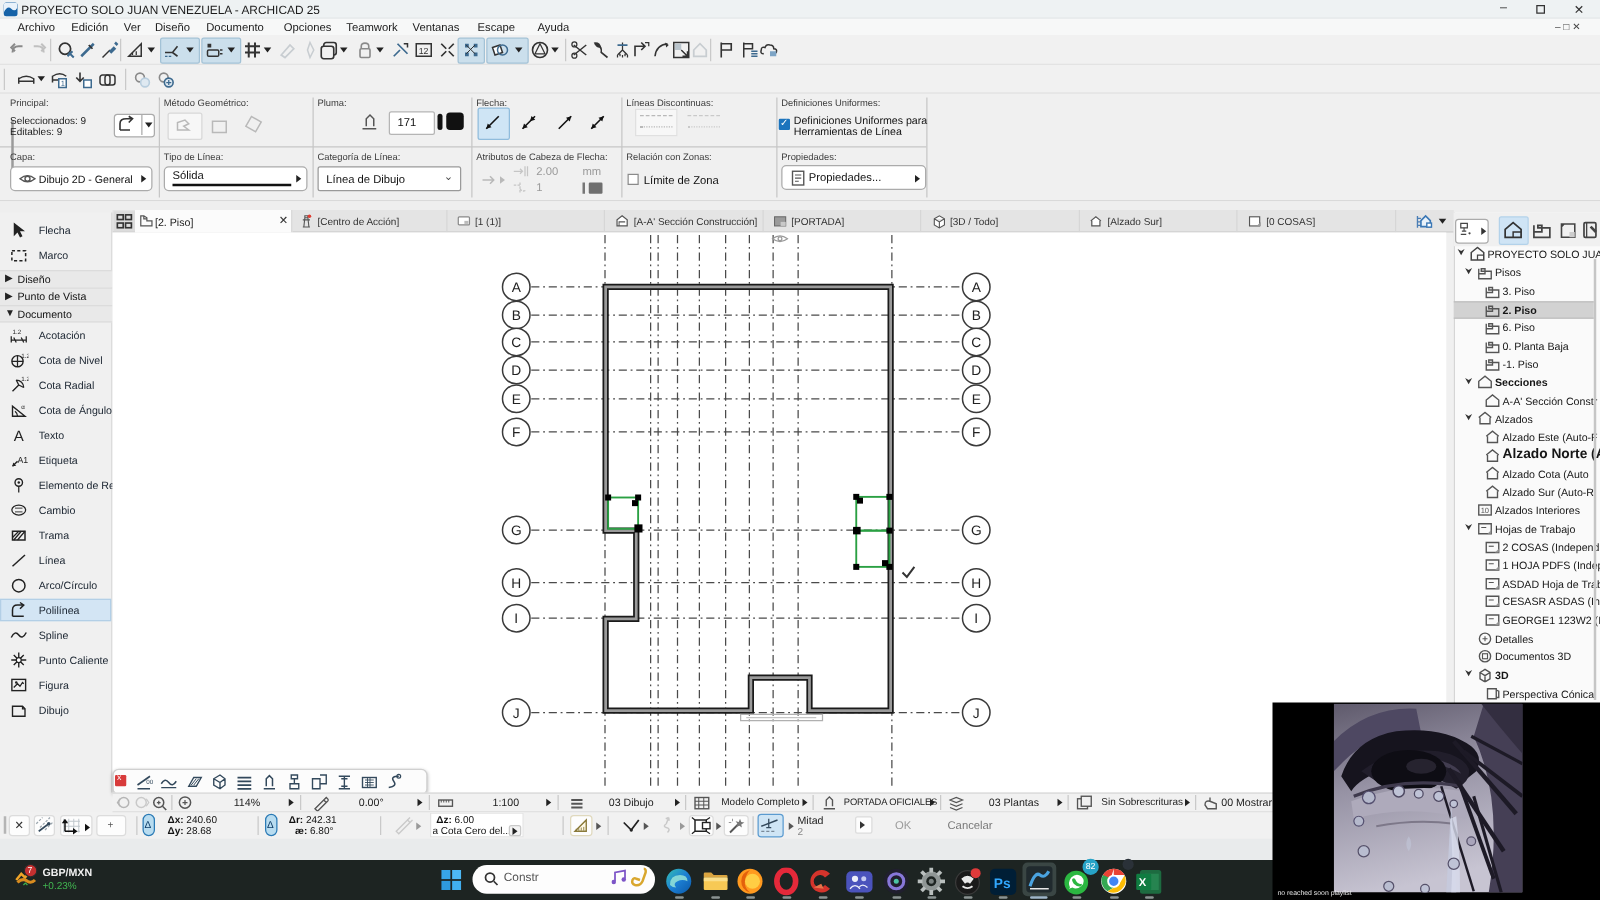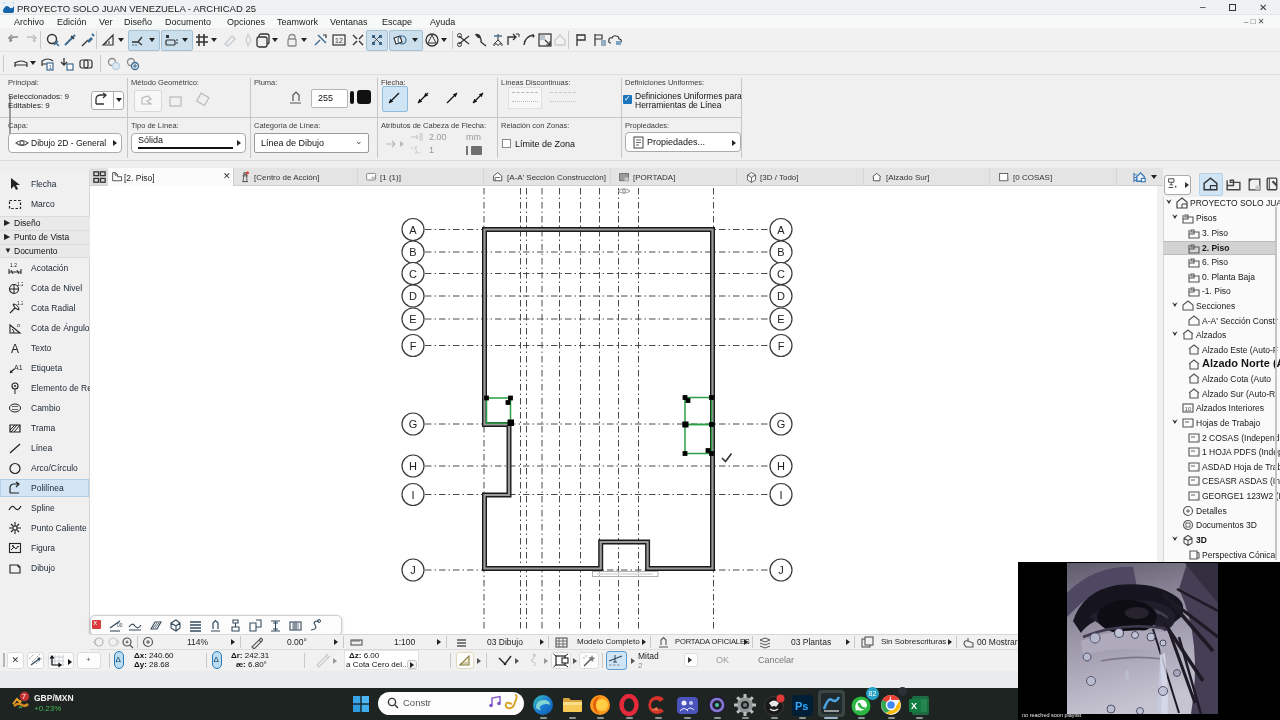--- a/index.html
+++ b/index.html
@@ -284,21 +284,21 @@
       <rect x="3" y="3" width="9" height="9" stroke="#b9b9b9" fill="none" stroke-width="1.2" transform="rotate(30 8 8)"></rect>
     </svg></div>
 
 <div class="lbl" style="left:254px;top:78px">Pluma:</div>
 
 <div class="ab" style="left:288px;top:90px;width:16px;height:16px"><svg width="16" height="16" viewBox="0 0 16 16">
       <path d="M2,13 L13,13 M5,11 L5,5 L8,2 L11,5 L11,11" stroke="#555" fill="none" stroke-width="1.2"></path>
     </svg></div>
 
 <div class="ab" style="left:311px;top:88.5px;width:37px;height:19px;background:#fff;border:1px solid #b5b5b5;border-radius:2px"></div>
-<div class="txt" style="left:318px;top:93px;font-size:9px;color:#111">255</div>
+<div class="txt" style="left:318px;top:93px;font-size:9px;color:#111">171</div>
 
 <div class="ab" style="left:350px;top:91px;width:4px;height:13px;background:#111;border-radius:2px"></div>
 <div class="ab" style="left:357px;top:90px;width:14px;height:14px;background:#111;border-radius:3px"></div>
 
 <div class="lbl" style="left:381px;top:78px">Flecha:</div>
 
 <div class="ab" style="left:382px;top:86px;width:26px;height:26px;background:#cfe5f5;border:1px solid #90bcdc;border-radius:2px"></div>
 <div class="ab" style="left:387px;top:91px;width:16px;height:16px"><svg width="16" height="16" viewBox="0 0 16 16">
       <path d="M2,12 L12,2" stroke="#111" stroke-width="1.3"></path>
       <path d="M2,12 l1.2,-4.2 l3,3 z" fill="#111"></path>
@@ -756,21 +756,21 @@
 
 <div class="ab" style="left:1188px;top:285px;width:12px;height:12px"><svg width="12" height="12" viewBox="0 0 12 12">
       <path d="M1,3 L1,11 L11,11 L11,5 L6,5 L6,7 L1,7 Z M3,3 L3,5 L6,5 L6,3 Z" stroke="#555" fill="none" stroke-width="1.1"></path>
     </svg></div>
 <div class="txt" style="left:1202px;top:286px;font-size:8.5px;color:#161616;font-weight:normal">-1. Piso</div>
 
 <div class="txt" style="left:1172px;top:300.5px;font-size:7px;color:#333">⮟</div>
 <div class="ab" style="left:1182px;top:299.5px;width:12px;height:12px"><svg width="12" height="12" viewBox="0 0 12 12">
       <path d="M1,10 L1,5 L6,1 L11,5 L11,10 Z" stroke="#555" fill="none" stroke-width="1.1"></path>
     </svg></div>
-<div class="txt" style="left:1196px;top:300.5px;font-size:8.5px;color:#161616;font-weight:normal">Secciones</div>
+<div class="txt" style="left:1196px;top:300.5px;font-size:8.5px;color:#161616;font-weight:bold">Secciones</div>
 
 <div class="ab" style="left:1188px;top:314.5px;width:12px;height:12px"><svg width="12" height="12" viewBox="0 0 12 12">
       <path d="M1,10 L1,5 L6,1 L11,5 L11,10 Z" stroke="#555" fill="none" stroke-width="1.1"></path>
     </svg></div>
 <div class="txt" style="left:1202px;top:315.5px;font-size:8.5px;color:#161616;font-weight:normal">A-A' Sección Constr</div>
 
 <div class="txt" style="left:1172px;top:330px;font-size:7px;color:#333">⮟</div>
 <div class="ab" style="left:1182px;top:329px;width:12px;height:12px"><svg width="12" height="12" viewBox="0 0 12 12">
       <path d="M1,5 L6,1 L11,5 M2,5 L2,10 L10,10 L10,5" stroke="#555" fill="none" stroke-width="1.1"></path>
     </svg></div>

